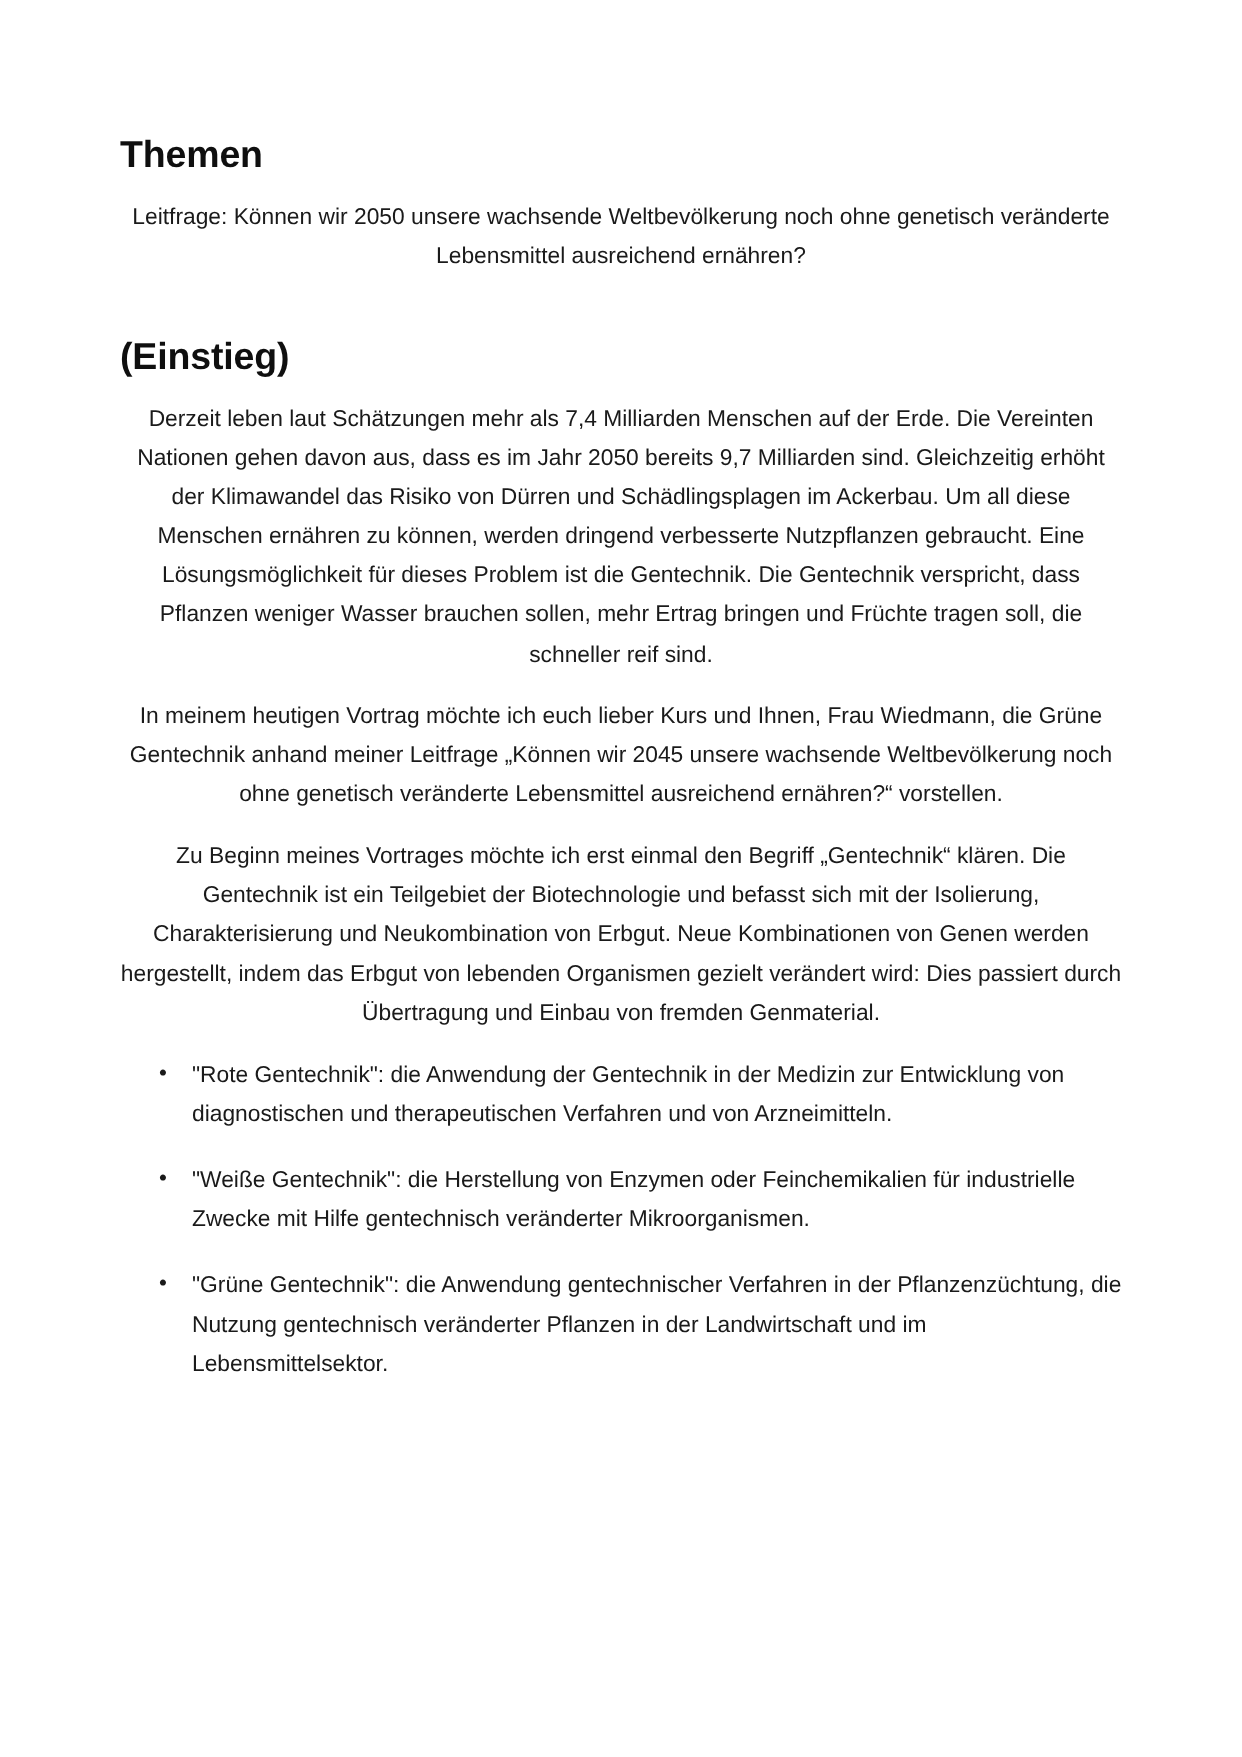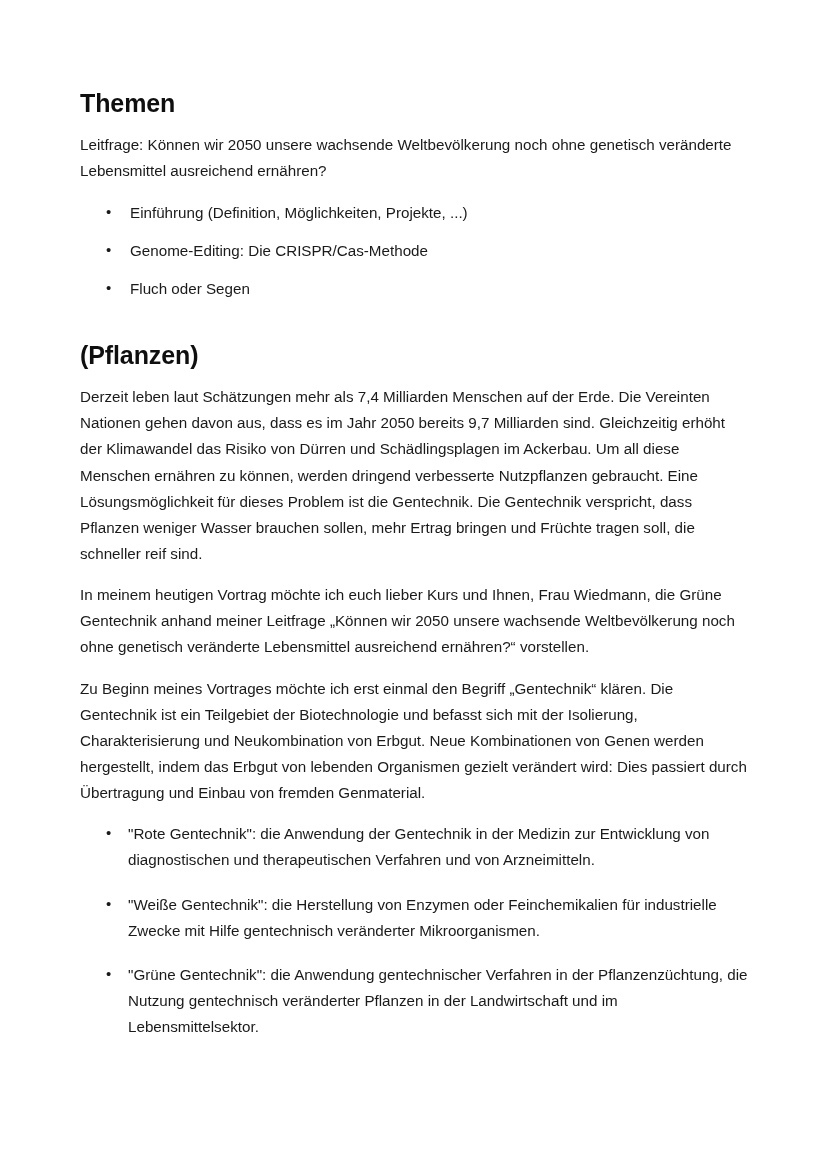--- a/index.html
+++ b/index.html
@@ -35,21 +35,21 @@
     color: #0f0f0f;
   }
   h1.section-title.spaced {
     margin-top: 38px;
   }
   p.para {
     font-size: 15.2px;
     line-height: 1.72;
     margin: 0 0 15px 0;
     color: #1a1a1a;
-    text-align: left;
+    text-align: center;
   }
   ul.bullets {
     list-style: none;
     margin: 0 0 4px 0;
     padding: 0;
   }
   ul.bullets li {
     position: relative;
     font-size: 15.2px;
     line-height: 1.72;
@@ -74,29 +74,24 @@
   }
 </style>
 </head>
 <body>
 
 <div class="page">
   <div class="doc-body">
 
     <h1 class="section-title">Themen</h1>
     <p class="para">Leitfrage: Können wir 2050 unsere wachsende Weltbevölkerung noch ohne genetisch veränderte Lebensmittel ausreichend ernähren?</p>
-    <ul class="bullets tight">
-      <li>Einführung (Definition, Möglichkeiten, Projekte, ...)</li>
-      <li>Genome-Editing: Die CRISPR/Cas-Methode</li>
-      <li>Fluch oder Segen</li>
-    </ul>
 
-    <h1 class="section-title spaced">(Pflanzen)</h1>
+    <h1 class="section-title spaced">(Einstieg)</h1>
     <p class="para">Derzeit leben laut Schätzungen mehr als 7,4 Milliarden Menschen auf der Erde. Die Vereinten Nationen gehen davon aus, dass es im Jahr 2050 bereits 9,7 Milliarden sind. Gleichzeitig erhöht der Klimawandel das Risiko von Dürren und Schädlingsplagen im Ackerbau. Um all diese Menschen ernähren zu können, werden dringend verbesserte Nutzpflanzen gebraucht. Eine Lösungsmöglichkeit für dieses Problem ist die Gentechnik. Die Gentechnik verspricht, dass Pflanzen weniger Wasser brauchen sollen, mehr Ertrag bringen und Früchte tragen soll, die schneller reif sind.</p>
-    <p class="para">In meinem heutigen Vortrag möchte ich euch lieber Kurs und Ihnen, Frau Wiedmann, die Grüne Gentechnik anhand meiner Leitfrage „Können wir 2050 unsere wachsende Weltbevölkerung noch ohne genetisch veränderte Lebensmittel ausreichend ernähren?“ vorstellen.</p>
+    <p class="para">In meinem heutigen Vortrag möchte ich euch lieber Kurs und Ihnen, Frau Wiedmann, die Grüne Gentechnik anhand meiner Leitfrage „Können wir 2045 unsere wachsende Weltbevölkerung noch ohne genetisch veränderte Lebensmittel ausreichend ernähren?“ vorstellen.</p>
 
     <p class="para">Zu Beginn meines Vortrages möchte ich erst einmal den Begriff „Gentechnik“ klären. Die Gentechnik ist ein Teilgebiet der Biotechnologie und befasst sich mit der Isolierung, Charakterisierung und Neukombination von Erbgut. Neue Kombinationen von Genen werden hergestellt, indem das Erbgut von lebenden Organismen gezielt verändert wird: Dies passiert durch Übertragung und Einbau von fremden Genmaterial.</p>
     <ul class="bullets wide">
       <li>"Rote Gentechnik": die Anwendung der Gentechnik in der Medizin zur Entwicklung von diagnostischen und therapeutischen Verfahren und von Arzneimitteln.</li>
       <li>"Weiße Gentechnik": die Herstellung von Enzymen oder Feinchemikalien für industrielle Zwecke mit Hilfe gentechnisch veränderter Mikroorganismen.</li>
       <li>"Grüne Gentechnik": die Anwendung gentechnischer Verfahren in der Pflanzenzüchtung, die Nutzung gentechnisch veränderter Pflanzen in der Landwirtschaft und im Lebensmittelsektor.</li>
     </ul>
 
   </div>
 </div>

